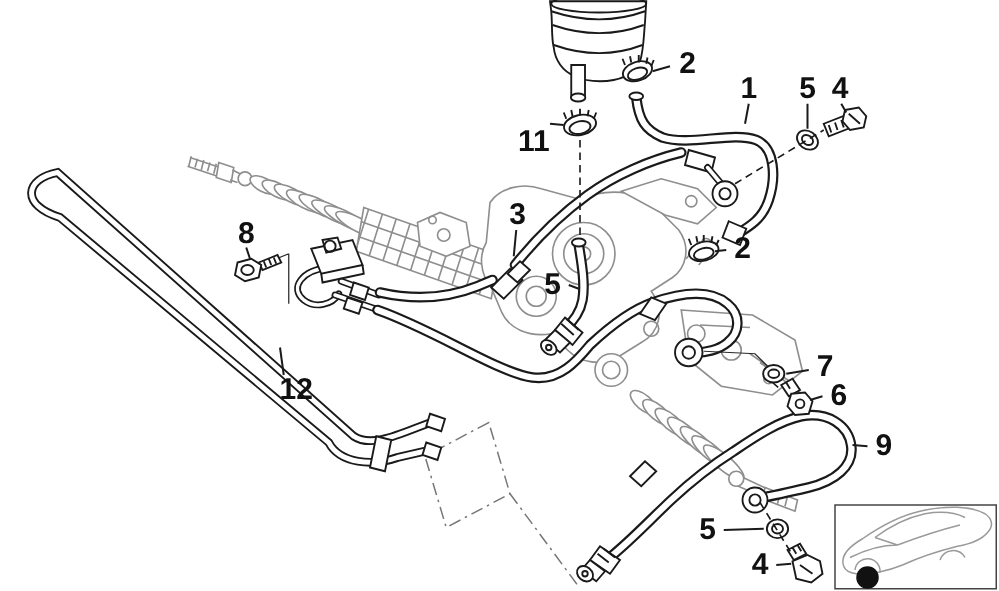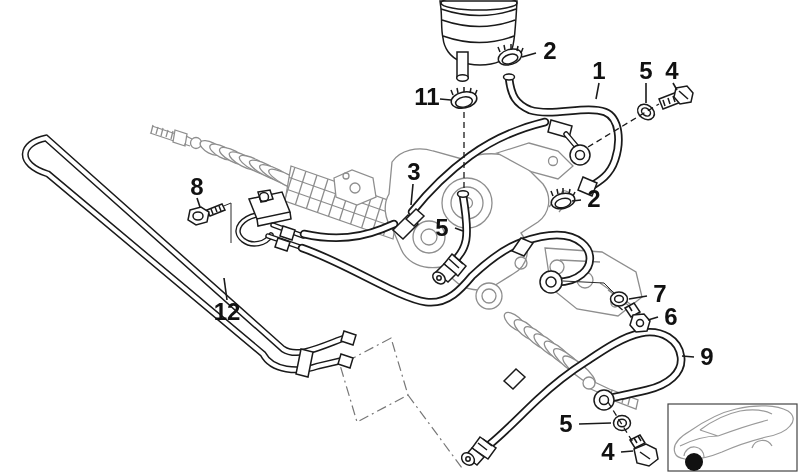--- a/index.html
+++ b/index.html
@@ -302,15 +302,15 @@
 <div class="callout" style="left:414px;top:172px">3</div>
 <div class="callout" style="left:672px;top:71px">4</div>
 <div class="callout" style="left:608px;top:452px">4</div>
 <div class="callout" style="left:646px;top:71px">5</div>
 <div class="callout" style="left:566px;top:424px">5</div>
 <div class="callout" style="left:671px;top:317px">6</div>
 <div class="callout" style="left:660px;top:294px">7</div>
 <div class="callout" style="left:197px;top:187px">8</div>
 <div class="callout" style="left:707px;top:357px">9</div>
 <div class="callout" style="left:442px;top:228px">5</div>
-<div class="callout" style="left:427px;top:97px">11</div>
-<div class="callout" style="left:227px;top:312px">12</div>
+<div class="callout" style="left:427px;top:114px">11</div>
+<div class="callout" style="left:237px;top:312px">12</div>
 </div>
 
 </body></html>

